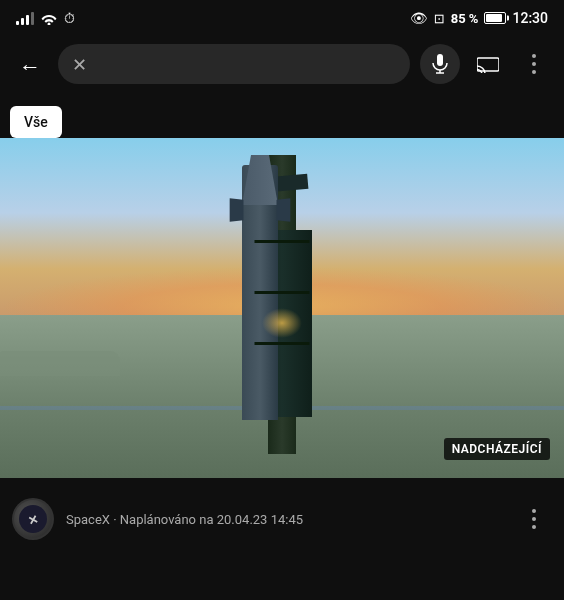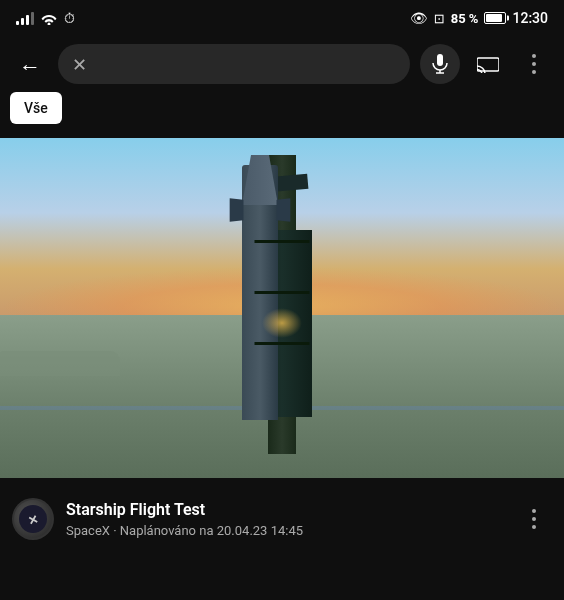--- a/index.html
+++ b/index.html
@@ -173,21 +173,21 @@
       justify-content: center;
       cursor: pointer;
       flex-shrink: 0;
     }
 
     
     .filter-tabs {
       background: #0f0f0f;
       height: 46px;
       display: flex;
-      align-items: flex-start;
+      align-items: flex-end;
       padding: 0 10px;
       overflow-x: auto;
       scrollbar-width: none;
     }
 
     .filter-tabs::-webkit-scrollbar {
       display: none;
     }
 
     .filter-tab {
@@ -430,34 +430,34 @@
     <div style="position:absolute;left:calc(50% - 6px);top:18%;width:14px;height:22px;background:#2a3a48;transform:perspective(20px) rotateY(-10deg);"></div>
 
     <div style="position:absolute;left:50%;transform:translateX(-50%);top:30%;width:55px;height:3px;background:#0a1a0a;"></div>
     <div style="position:absolute;left:50%;transform:translateX(-50%);top:45%;width:55px;height:3px;background:#0a1a0a;"></div>
     <div style="position:absolute;left:50%;transform:translateX(-50%);top:60%;width:55px;height:3px;background:#0a1a0a;"></div>
 
     <div style="position:absolute;left:calc(50% - 20px);top:50%;width:40px;height:30px;background:radial-gradient(ellipse,rgba(255,200,80,0.7) 0%,transparent 70%);"></div>
 
     <div style="position:absolute;left:0;bottom:30%;width:120px;height:25px;background:#7a8e7a;border-radius:3px 10px 0 0;opacity:0.6;"></div>
 
+    <div class="upcoming-badge">NADCHÁZEJÍCÍ</div>
   </div>
 </div>
 
 <div class="video-info-row">
   <div class="channel-avatar">
     <div class="avatar-inner">
       <svg width="28" height="28" viewBox="0 0 28 28" fill="none">
         <circle cx="14" cy="14" r="14" fill="#1a1a2e"></circle>
         <text x="14" y="19" text-anchor="middle" fill="#ccc" font-size="12" font-weight="bold" transform="rotate(-15 14 14)">✕</text>
       </svg>
     </div>
   </div>
   <div class="video-details">
-    <span class="video-title">Starship Flight Test</span>
     <span class="video-meta">SpaceX · Naplánováno na 20.04.23 14:45</span>
   </div>
   <div class="video-more-button">
     <div class="three-dots">
       <div class="dot"></div>
       <div class="dot"></div>
       <div class="dot"></div>
     </div>
   </div>
 </div>

